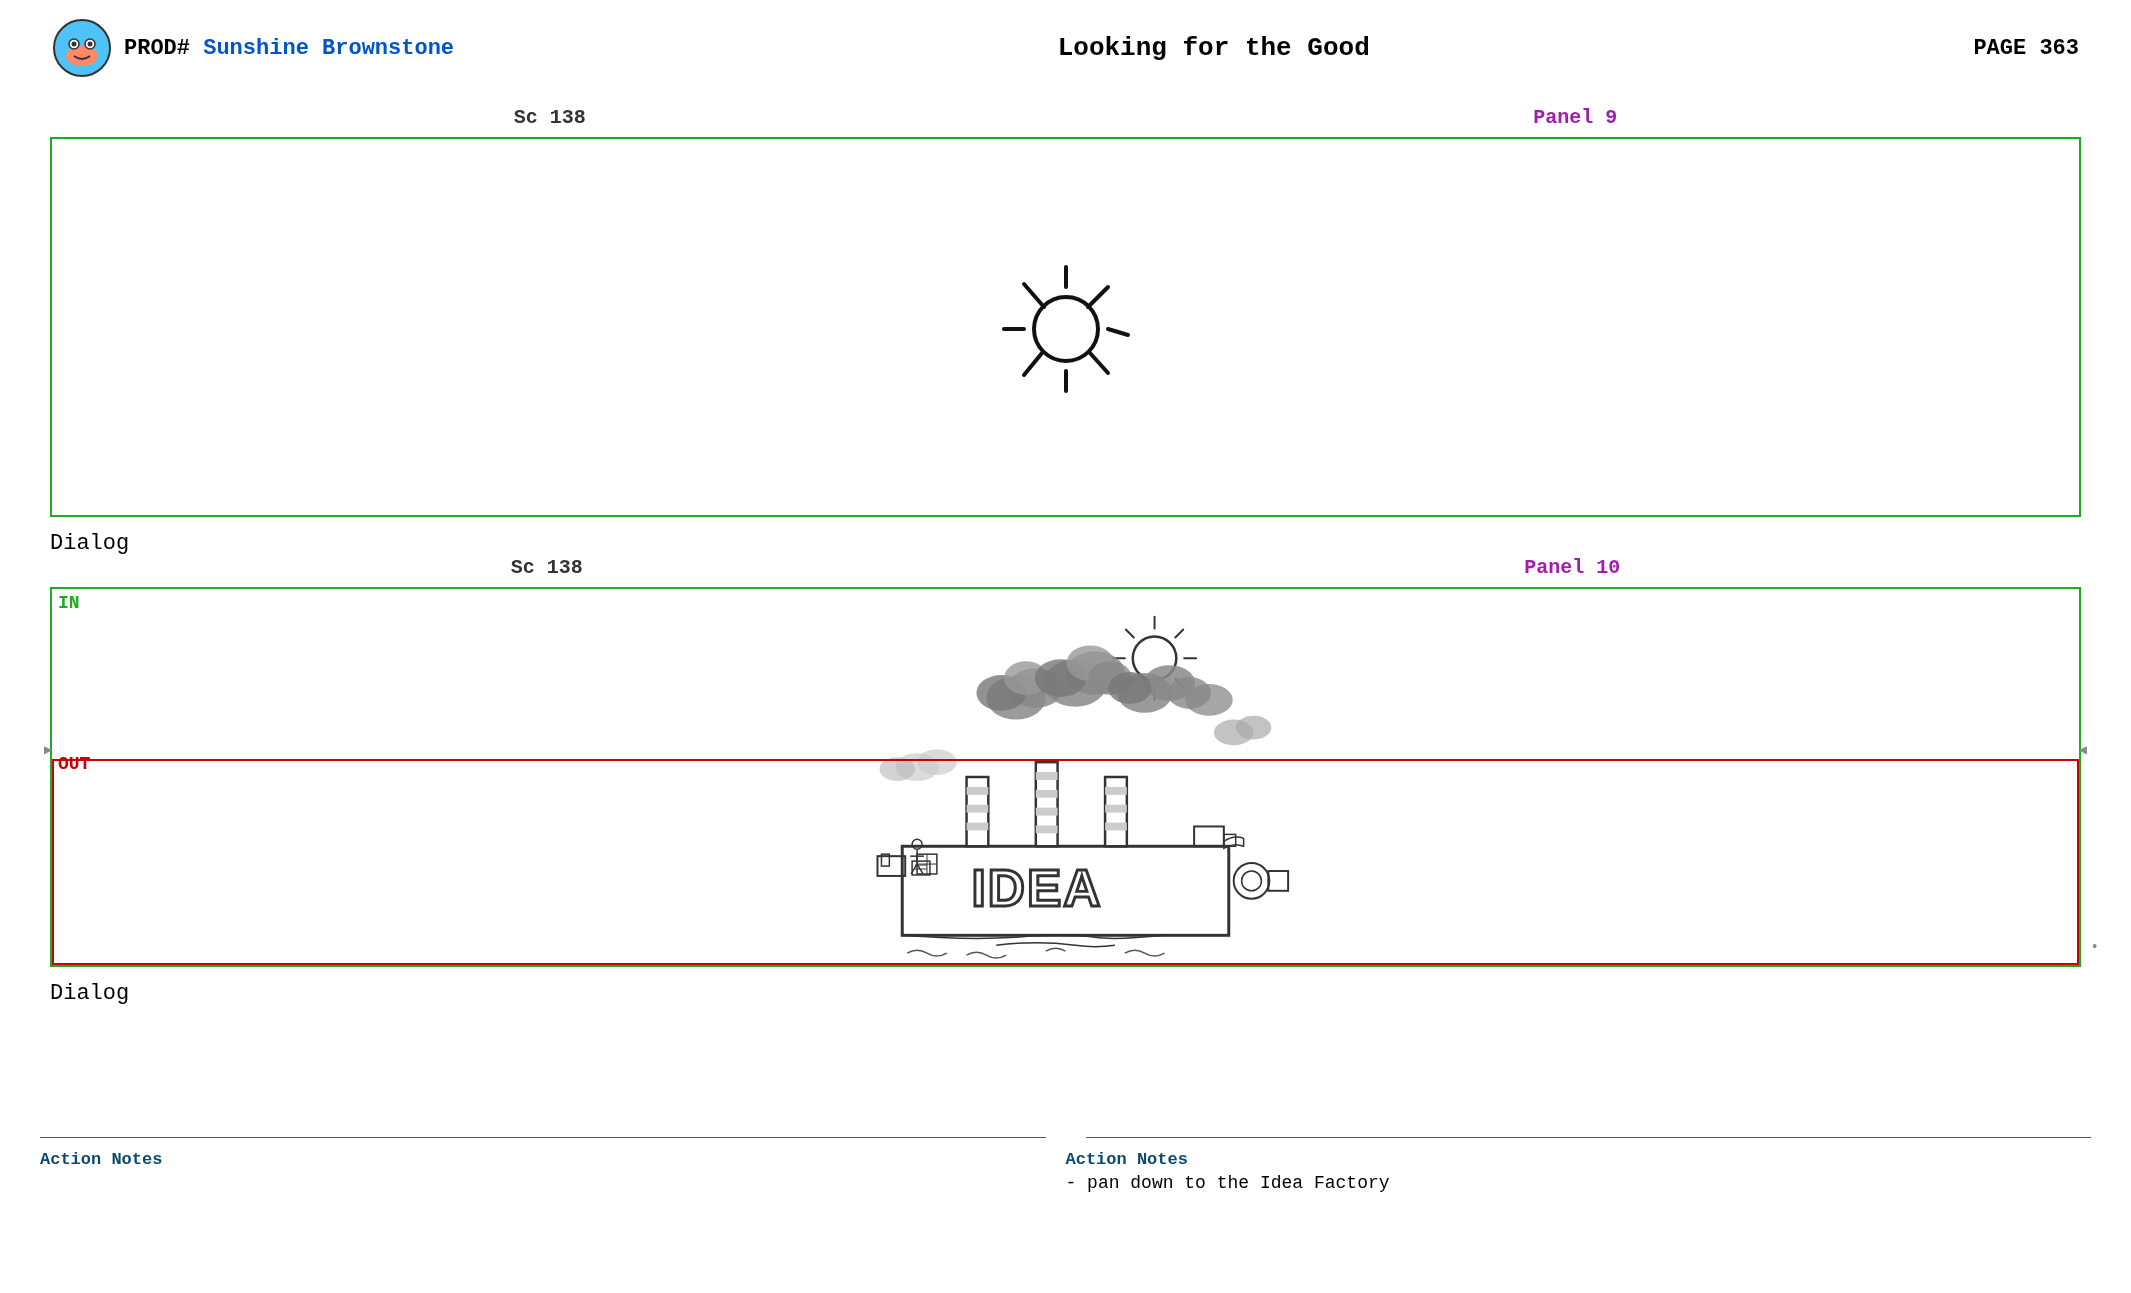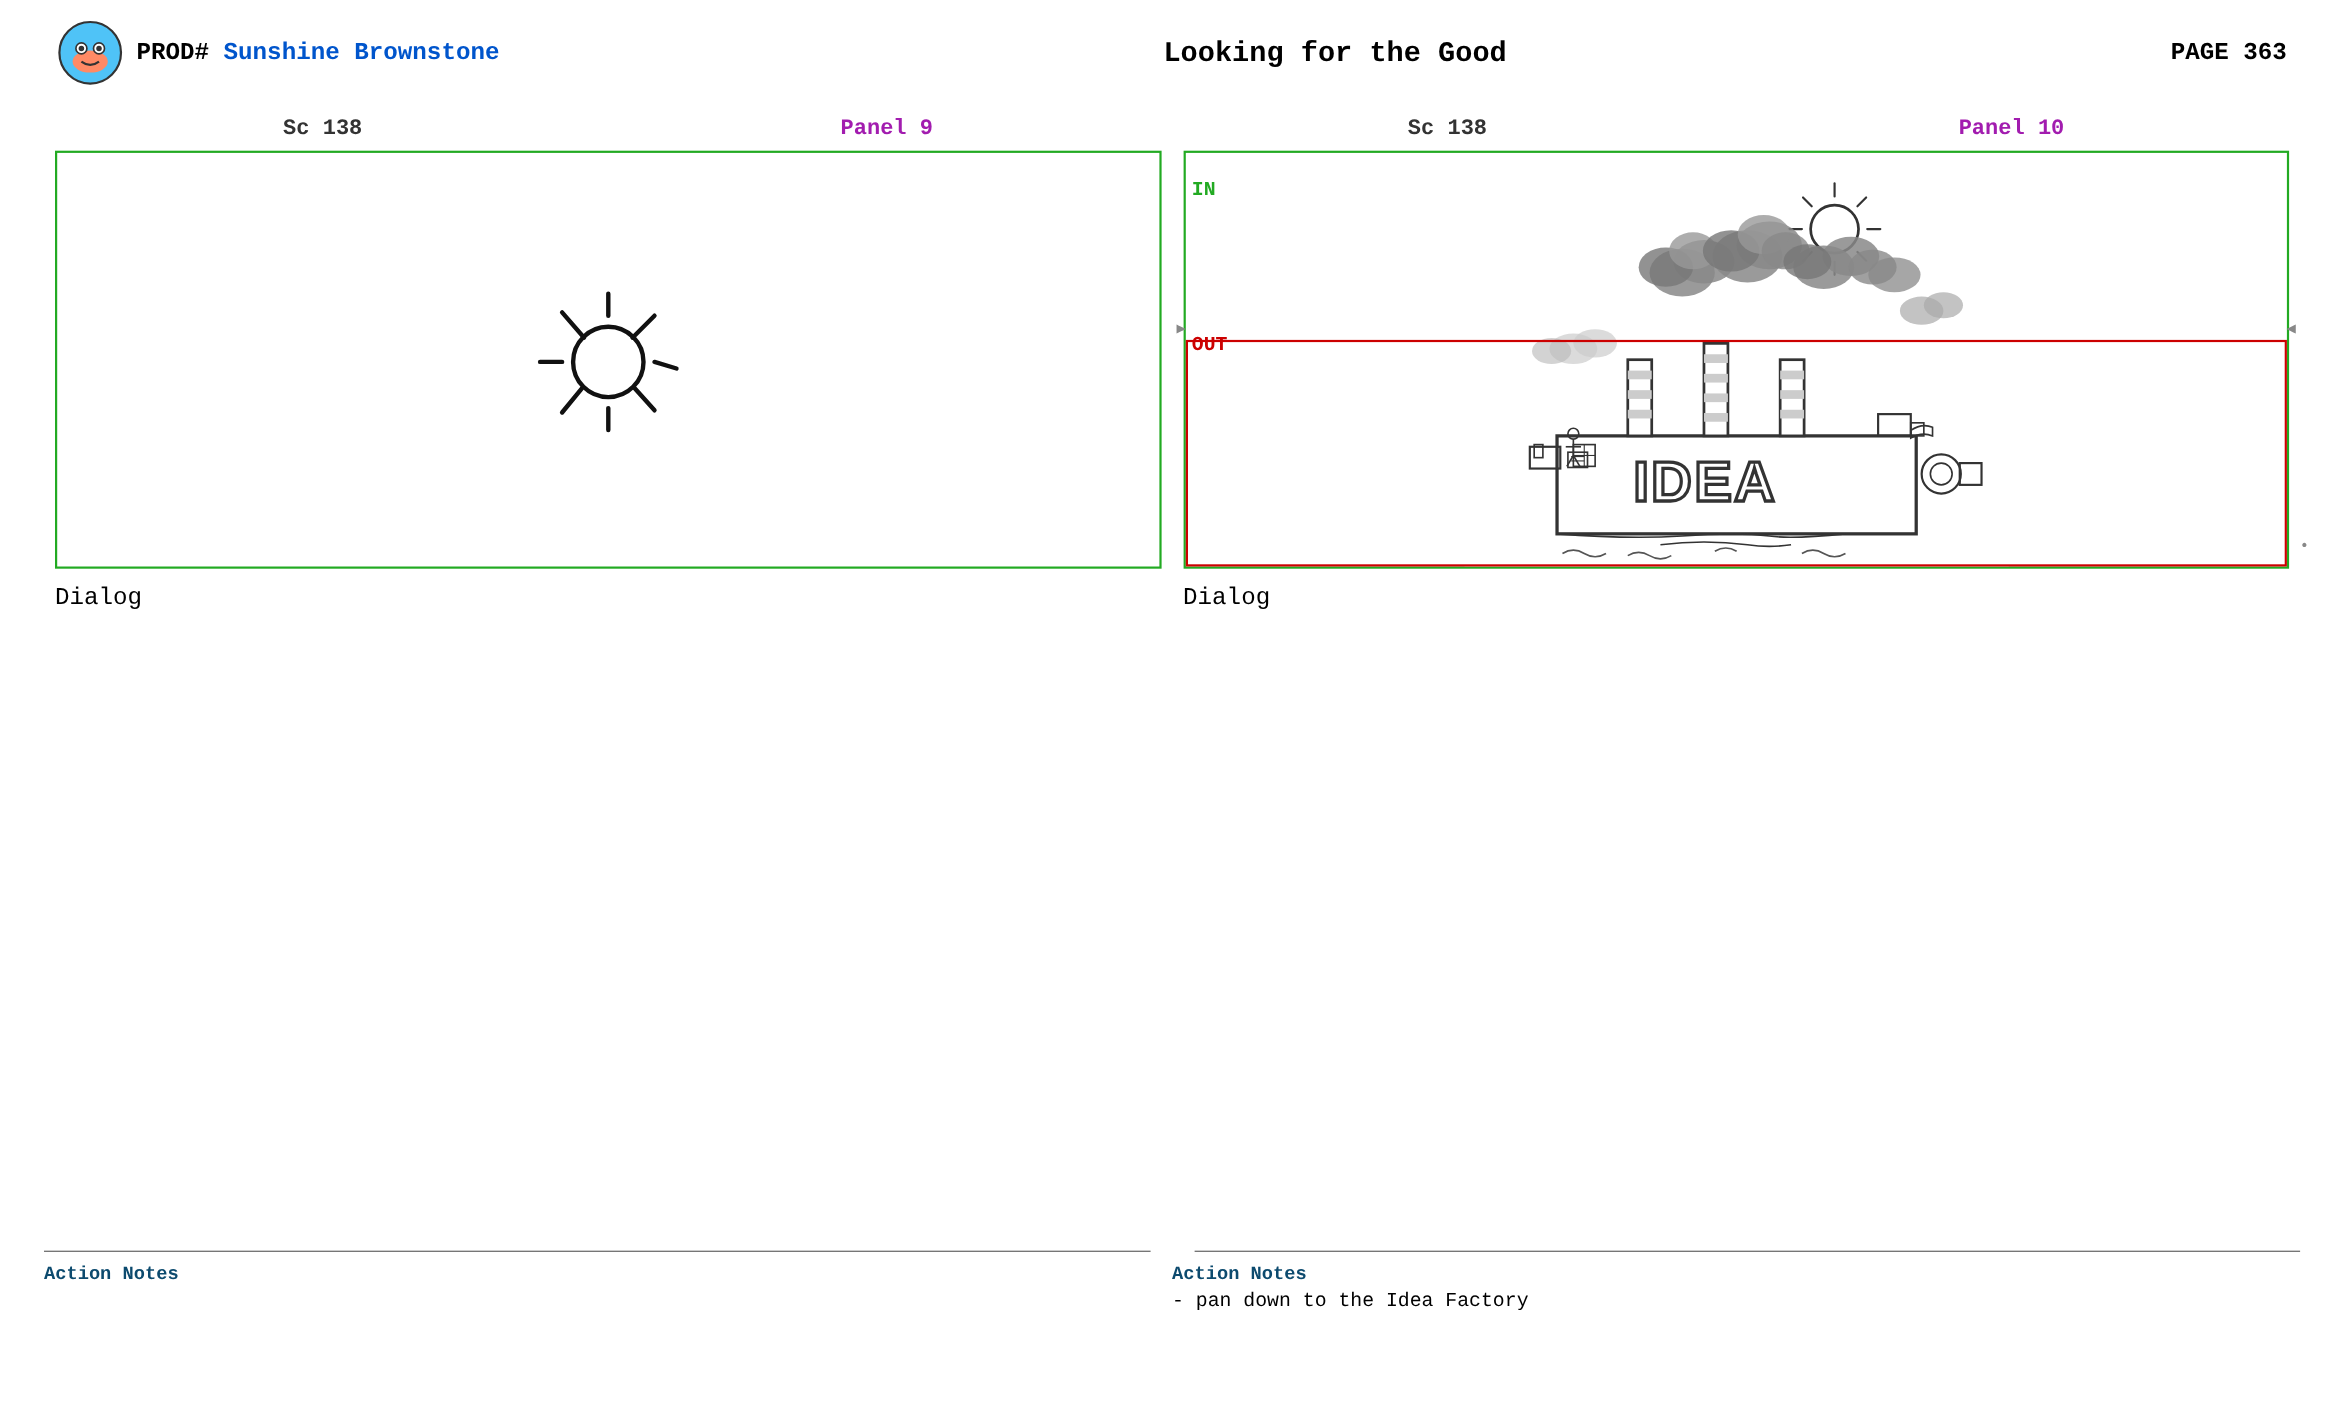--- a/index.html
+++ b/index.html
@@ -43,20 +43,21 @@
     }
     .header-page {
       font-size: 22px;
       font-weight: bold;
       color: #000;
     }
 
     
     .panels-row {
       display: flex;
+      flex-direction: column;
       padding: 0 40px;
       gap: 0;
       margin-top: 10px;
     }
 
     
     .panel-col {
       flex: 1;
       display: flex;
       flex-direction: column;
@@ -100,21 +101,20 @@
 
     
     .in-label {
       position: absolute;
       top: 4px;
       left: 6px;
       font-size: 18px;
       font-weight: bold;
       color: #22aa22;
       font-family: 'Courier New', Courier, monospace;
-      margin-top: 20px;
     }
     .out-label {
       position: absolute;
       top: 165px;
       left: 6px;
       font-size: 18px;
       font-weight: bold;
       color: #cc0000;
       font-family: 'Courier New', Courier, monospace;
     }

